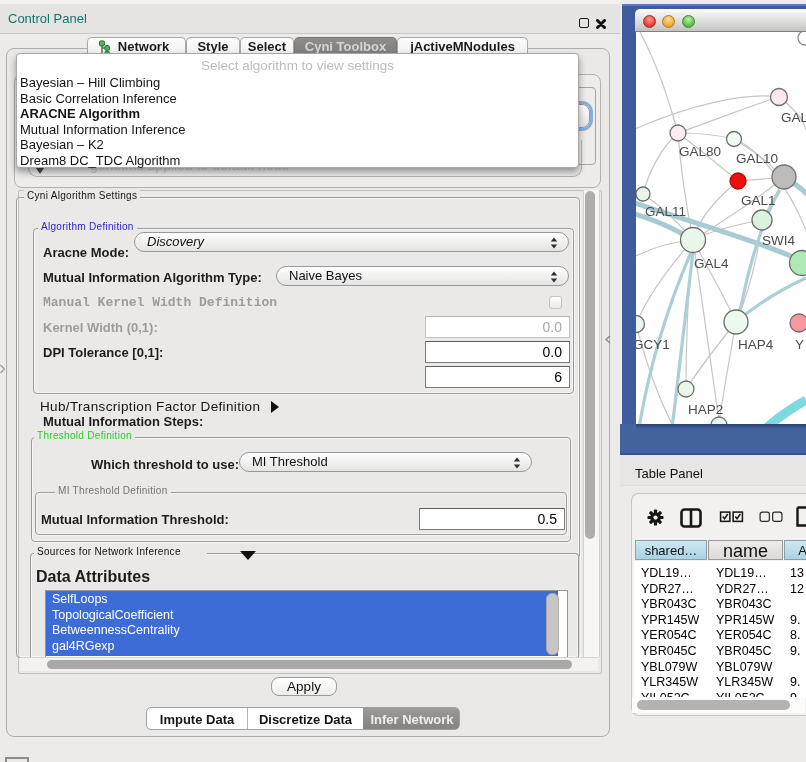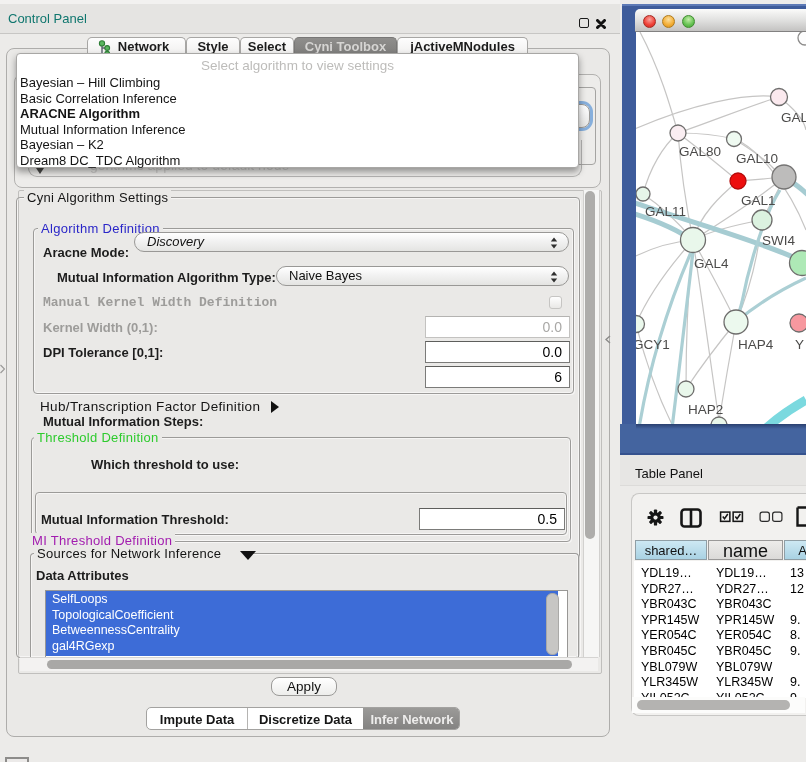--- a/index.html
+++ b/index.html
@@ -12,21 +12,21 @@
          background:linear-gradient(#ffffff,#f2f2f2 45%,#e4e4e2);
          font-size:13px;color:#111;line-height:18px;padding-left:12px;box-sizing:content-box;}
   .combo .arr{position:absolute;right:10px;top:3px;width:8px;height:14px;}
   .arr svg{display:block;}
   .field{position:absolute;height:20px;border:1px solid #7b7b79;border-top-color:#5e5e5c;
          background:#fff;font-size:14px;color:#000;text-align:right;
          line-height:20px;padding-right:7px;box-sizing:content-box;}
   .field.dis{border:1px solid #c3c2c0;border-top-color:#b4b3b1;color:#a9a8a6;}
   .group{position:absolute;border:1px solid #9c9b99;border-radius:4px;
          box-shadow:inset 0 0 0 1px rgba(255,255,255,.55),1px 1px 0 rgba(255,255,255,.6);}
-  .gtitle{position:absolute;font-size:13px;letter-spacing:0.3px;background:#eae9e7;padding:0 3px;white-space:nowrap;}
+  .gtitle{position:absolute;font-size:10px;letter-spacing:0.3px;background:#eae9e7;padding:0 3px;white-space:nowrap;}
   .tab{position:absolute;top:37px;height:18px;border:1px solid #a7a6a4;border-bottom:none;
        border-radius:5px 5px 0 0;background:linear-gradient(#fdfdfd,#f0efee);
        font-size:13px;font-weight:bold;color:#1b1b1b;text-align:center;line-height:18px;box-sizing:border-box;}
   .seg{position:absolute;top:0;height:23px;font-size:13px;font-weight:bold;color:#161616;
        text-align:center;line-height:23px;box-sizing:border-box;}
 </style>
 </head>
 <body>
 
 <div class="abs" style="left:0;top:0;width:620px;height:762px;background:#ecebe9;">
@@ -73,21 +73,21 @@
   <div class="group" style="left:33px;top:228px;width:539px;height:164px;"></div>
   <div class="gtitle" style="left:38px;top:221px;color:#2a26c8;">Algorithm Definition</div>
 
   <div class="lbl" style="left:43px;top:245px;">Aracne Mode:</div>
   <div class="combo" style="left:134px;top:232px;width:421px;font-style:italic;">Discovery<span class="arr">
         <svg width="8" height="14" viewBox="0 0 8 14">
           <path d="M0.8 5.6 L4 1.6 L7.2 5.6 Z M0.8 8.4 L4 12.4 L7.2 8.4 Z" fill="#2e2e2e"></path>
         </svg>
       </span></div>
 
-  <div class="lbl" style="left:57px;top:270px;">Mutual Information Algorithm Type:</div>
+  <div class="lbl" style="left:43px;top:270px;">Mutual Information Algorithm Type:</div>
   <div class="combo" style="left:276px;top:266px;width:279px;">Naive Bayes<span class="arr">
         <svg width="8" height="14" viewBox="0 0 8 14">
           <path d="M0.8 5.6 L4 1.6 L7.2 5.6 Z M0.8 8.4 L4 12.4 L7.2 8.4 Z" fill="#2e2e2e"></path>
         </svg>
       </span></div>
 
   <div class="dlbl" style="left:43px;top:295px;font-family:Liberation Mono, monospace;">Manual Kernel Width Definition</div>
   <div class="abs" style="left:549px;top:296px;width:11px;height:11px;border:1px solid #c6c5c3;border-radius:3px;background:linear-gradient(#fefefe,#e9e8e6);"></div>
 
   <div class="dlbl" style="left:43px;top:320px;">Kernel Width (0,1):</div>
@@ -101,33 +101,38 @@
 
   <div class="abs" style="left:40px;top:399px;font-size:13.5px;letter-spacing:0.35px;color:#141414;">Hub/Transcription Factor Definition</div>
   <svg class="abs" style="left:269px;top:400px;" width="12" height="14" viewBox="0 0 12 14">
       <path d="M2 1 L10 7 L2 13 Z" fill="#111"></path>
     </svg>
 
   <div class="group" style="left:31px;top:437px;width:538px;height:103px;"></div>
   <div class="gtitle" style="left:34px;top:430px;color:#2ecb2e;">Threshold Definition</div>
 
   <div class="lbl" style="left:91px;top:457px;">Which threshold to use:</div>
+  <div class="combo" style="left:239px;top:452px;width:279px;">MI Threshold<span class="arr">
+        <svg width="8" height="14" viewBox="0 0 8 14">
+          <path d="M0.8 5.6 L4 1.6 L7.2 5.6 Z M0.8 8.4 L4 12.4 L7.2 8.4 Z" fill="#2e2e2e"></path>
+        </svg>
+      </span></div>
 
   <div class="group" style="left:35px;top:492px;width:530px;height:41px;"></div>
-  <div class="gtitle" style="left:29px;top:485px;color:#a21caf;margin-top:48px;">MI Threshold Definition</div>
+  <div class="gtitle" style="left:55px;top:485px;color:#737373;">MI Threshold Definition</div>
 
   <div class="lbl" style="left:41px;top:512px;">Mutual Information Threshold:</div>
   <div class="field" style="left:419px;top:508px;width:137px;">0.5</div>
 
   <div class="group" style="left:30px;top:553px;width:547px;height:110px;border-bottom:none;border-radius:4px 4px 0 0;"></div>
   <div class="gtitle" style="left:34px;top:546px;color:#141414;padding-right:26px;">Sources for Network Inference</div>
   <svg class="abs" style="left:239px;top:549px;" width="18" height="12" viewBox="0 0 18 12">
       <path d="M1 2 L17 2 L9 11 Z" fill="#111"></path>
     </svg>
-  <div class="lbl" style="left:36px;top:568px;font-size:13px;">Data Attributes</div>
+  <div class="lbl" style="left:36px;top:568px;font-size:16px;">Data Attributes</div>
 
   <div class="abs" style="left:45px;top:590px;width:521px;height:66px;border:1px solid #989795;background:#fff;"></div>
   <div class="abs" style="left:46px;top:591px;width:512px;height:65px;background:#3d6cd7;"></div>
   <div class="abs" style="left:52px;top:592px;font-size:12.5px;color:#fff;line-height:15.6px;">SelfLoops<br>TopologicalCoefficient<br>BetweennessCentrality<br>gal4RGexp</div>
   <div class="abs" style="left:546px;top:593px;width:11px;height:60px;background:#c7c6c4;border:1px solid #aaa9a7;border-radius:6px;"></div>
 
   <div class="abs" style="left:583px;top:190px;width:15px;height:467px;background:#f6f6f5;border-left:1px solid #d2d1cf;border-right:1px solid #d2d1cf;"></div>
   <div class="abs" style="left:585px;top:191px;width:10px;height:348px;background:#aeadab;border-radius:5px;"></div>
   <div class="abs" style="left:20px;top:657px;width:578px;height:13px;background:#f3f2f1;border-top:1px solid #d5d4d2;"></div>
   <div class="abs" style="left:47px;top:660px;width:525px;height:9px;background:#a9a8a6;border-radius:4.5px;"></div>

